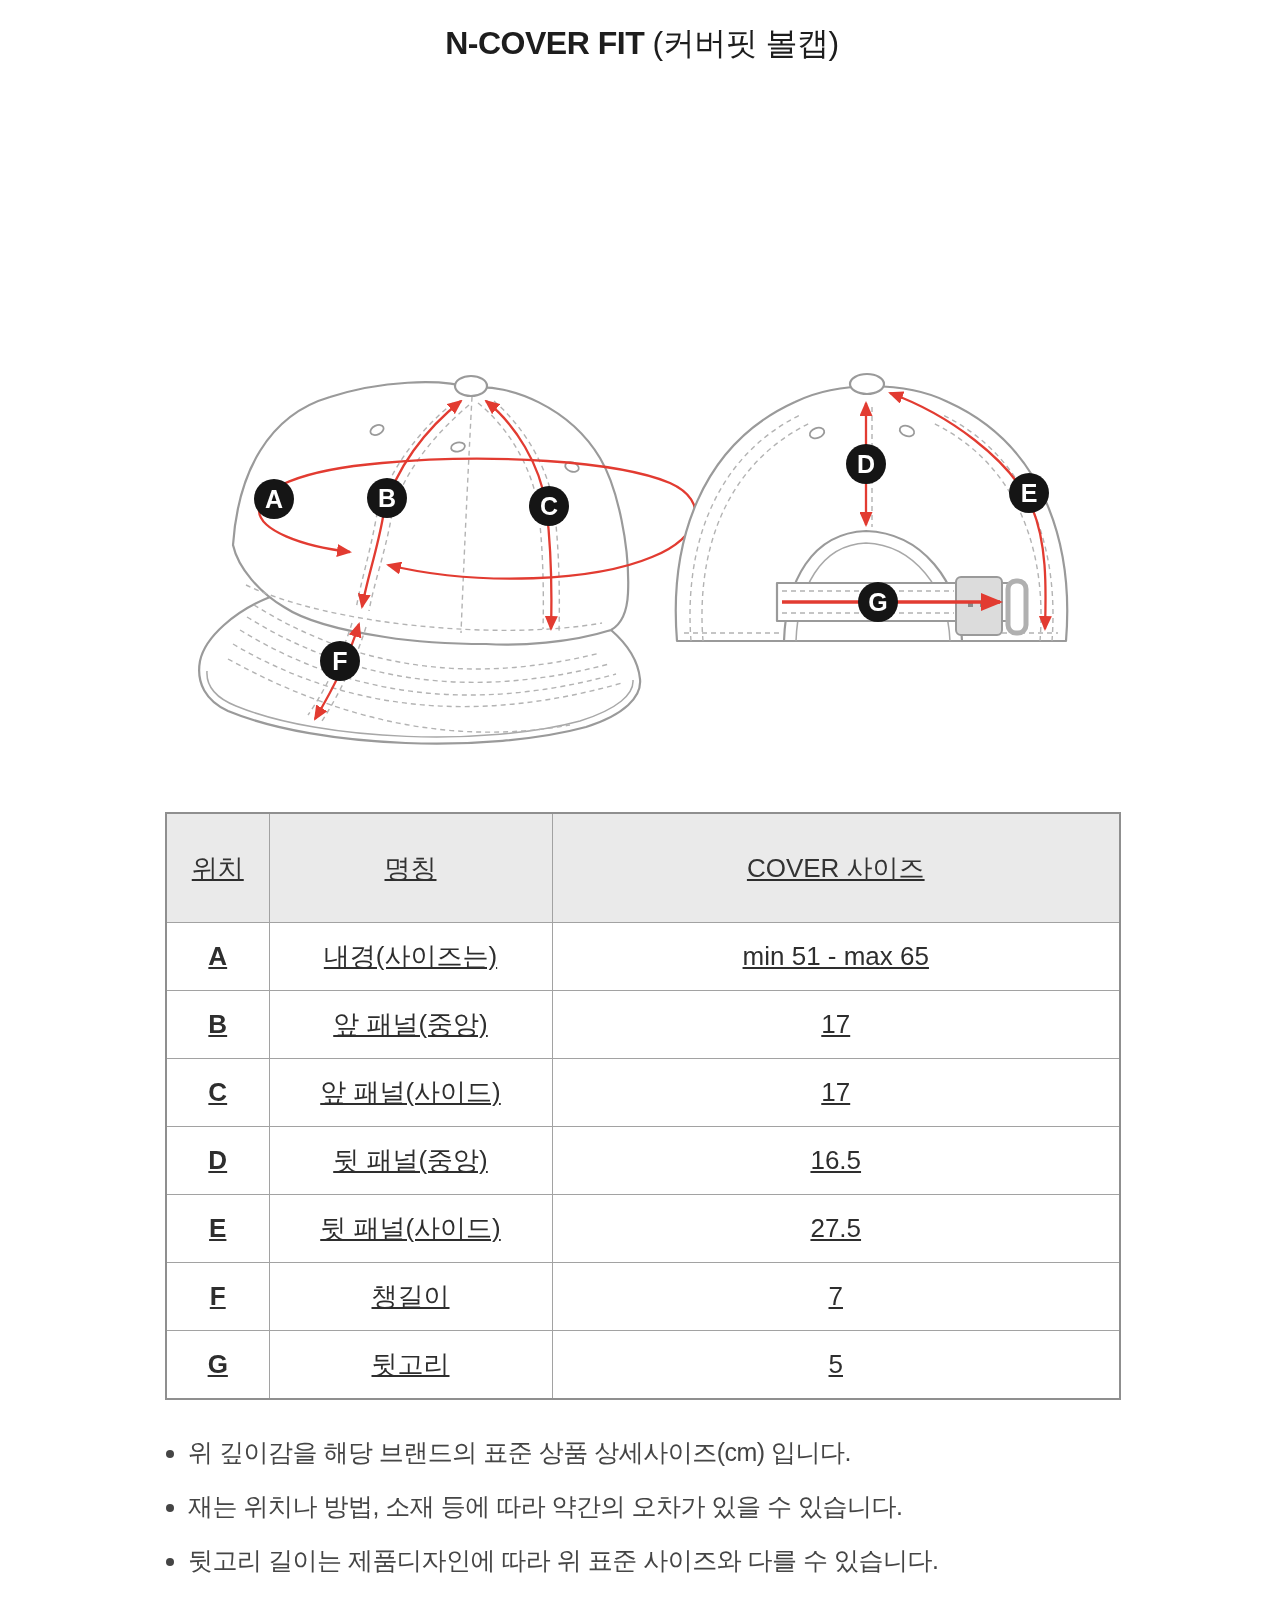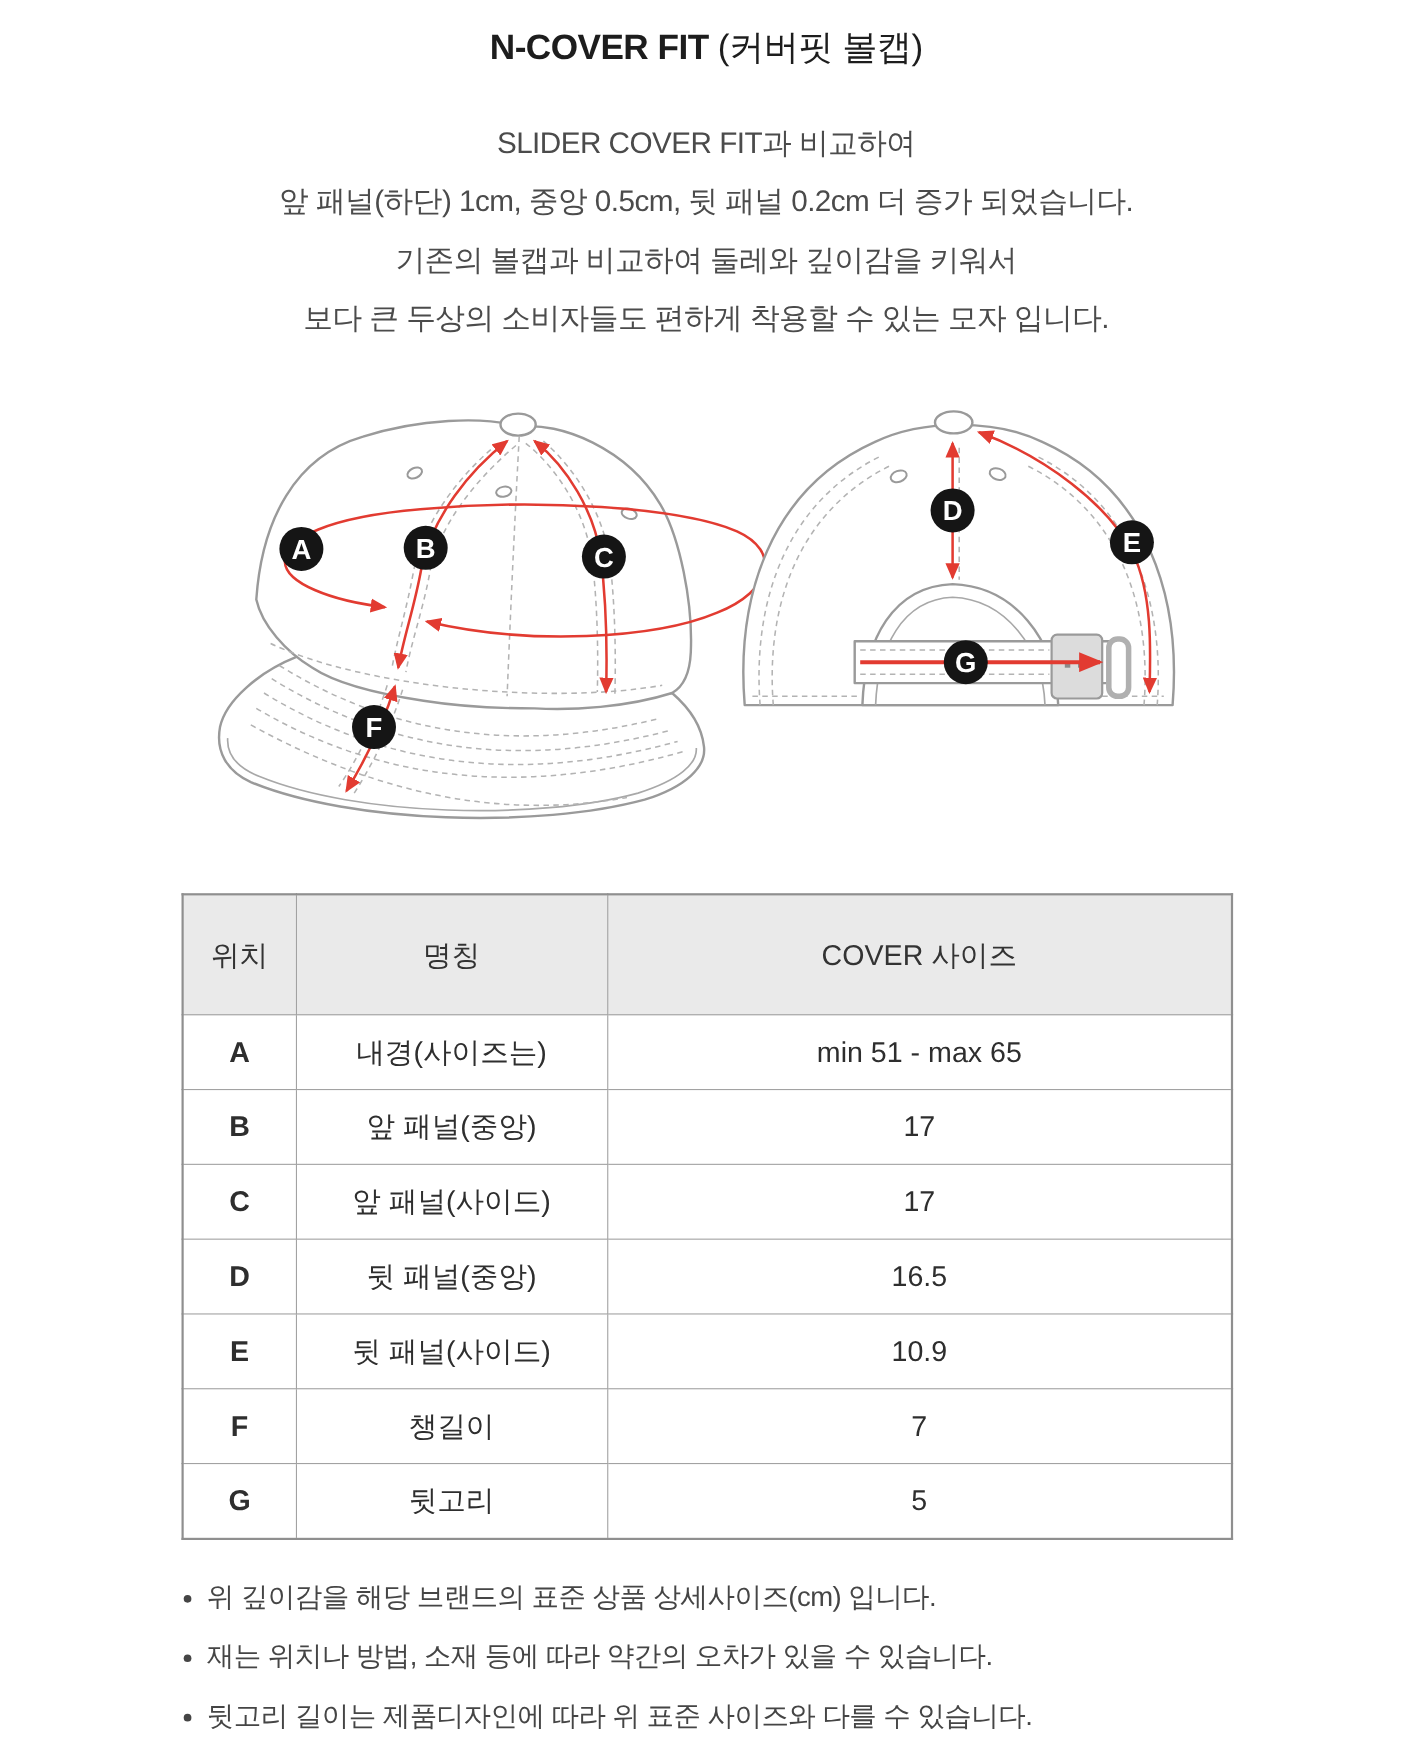--- a/index.html
+++ b/index.html
@@ -27,44 +27,38 @@
   .eyelet  { fill:#ffffff; stroke:#9a9a9a; stroke-width:1.8; }
   .lbl     { fill:#151515; }
   .lbl-t   { fill:#ffffff; font-weight:bold; font-size:25px; text-anchor:middle;
              font-family:"Liberation Sans","DejaVu Sans",sans-serif; }
   .buckle  { fill:#dcdcdc; stroke:#9a9a9a; stroke-width:2; }
   .ring    { fill:#ffffff; stroke:#b0b0b0; stroke-width:5; }
 
   
   .size-table { position:absolute; left:165px; top:812px; width:954px;
                 border-collapse:collapse; table-layout:fixed;
-                border:2px solid #8f8f8f; font-size:26px; color:#2e2e2e; }
+                border:2px solid #8f8f8f; font-size:26px; color:#2e2e2e;text-decoration:underline; }
   .size-table th, .size-table td { border:1px solid #a2a2a2; text-align:center; vertical-align:middle; }
   .size-table th { height:106px; background:#eaeaea; font-weight:400; color:#333333; }
   .size-table td { height:65px; }
   .c-pos { font-weight:700; }
 
   
   .notes { position:absolute; left:160px; top:1437px; width:1010px; margin:0;
            padding:0 0 0 28px; color:#454545; font-size:25px; letter-spacing:-0.5px; }
   .notes li { margin:0 0 24px 0; line-height:30px; }
 </style>
 </head>
 <body>
 
 <div class="page">
 
   <h1 class="title"><span class="t-main">N-COVER FIT</span> <span class="t-sub">(커버핏 볼캡)</span></h1>
 
-  <div class="desc">
-    <p>SLIDER COVER FIT과 비교하여</p>
-    <p>앞 패널(하단) 1cm, 중앙 0.5cm, 뒷 패널 0.2cm 더 증가 되었습니다.</p>
-    <p>기존의 볼캡과 비교하여 둘레와 깊이감을 키워서</p>
-    <p>보다 큰 두상의 소비자들도 편하게 착용할 수 있는 모자 입니다.</p>
-  </div>
 
   <svg class="diagram" width="990" height="422" viewBox="0 0 990 422">
     <defs>
       <marker id="ah" markerUnits="userSpaceOnUse" markerWidth="15" markerHeight="13" refX="13" refY="6.5" orient="auto-start-reverse">
         <path d="M0 0 L15 6.5 L0 13 Z" fill="#e23b31"></path>
       </marker>
       <marker id="ahb" markerUnits="userSpaceOnUse" markerWidth="22" markerHeight="18" refX="19" refY="9" orient="auto-start-reverse">
         <path d="M0 0 L22 9 L0 18 Z" fill="#e23b31"></path>
       </marker>
     </defs>
@@ -207,21 +201,21 @@
         <td class="c-val">17</td>
       </tr>
       <tr>
         <td class="c-pos">D</td>
         <td class="c-name">뒷 패널(중앙)</td>
         <td class="c-val">16.5</td>
       </tr>
       <tr>
         <td class="c-pos">E</td>
         <td class="c-name">뒷 패널(사이드)</td>
-        <td class="c-val">10.9</td>
+        <td class="c-val">27.5</td>
       </tr>
       <tr>
         <td class="c-pos">F</td>
         <td class="c-name">챙길이</td>
         <td class="c-val">7</td>
       </tr>
       <tr>
         <td class="c-pos">G</td>
         <td class="c-name">뒷고리</td>
         <td class="c-val">5</td>

